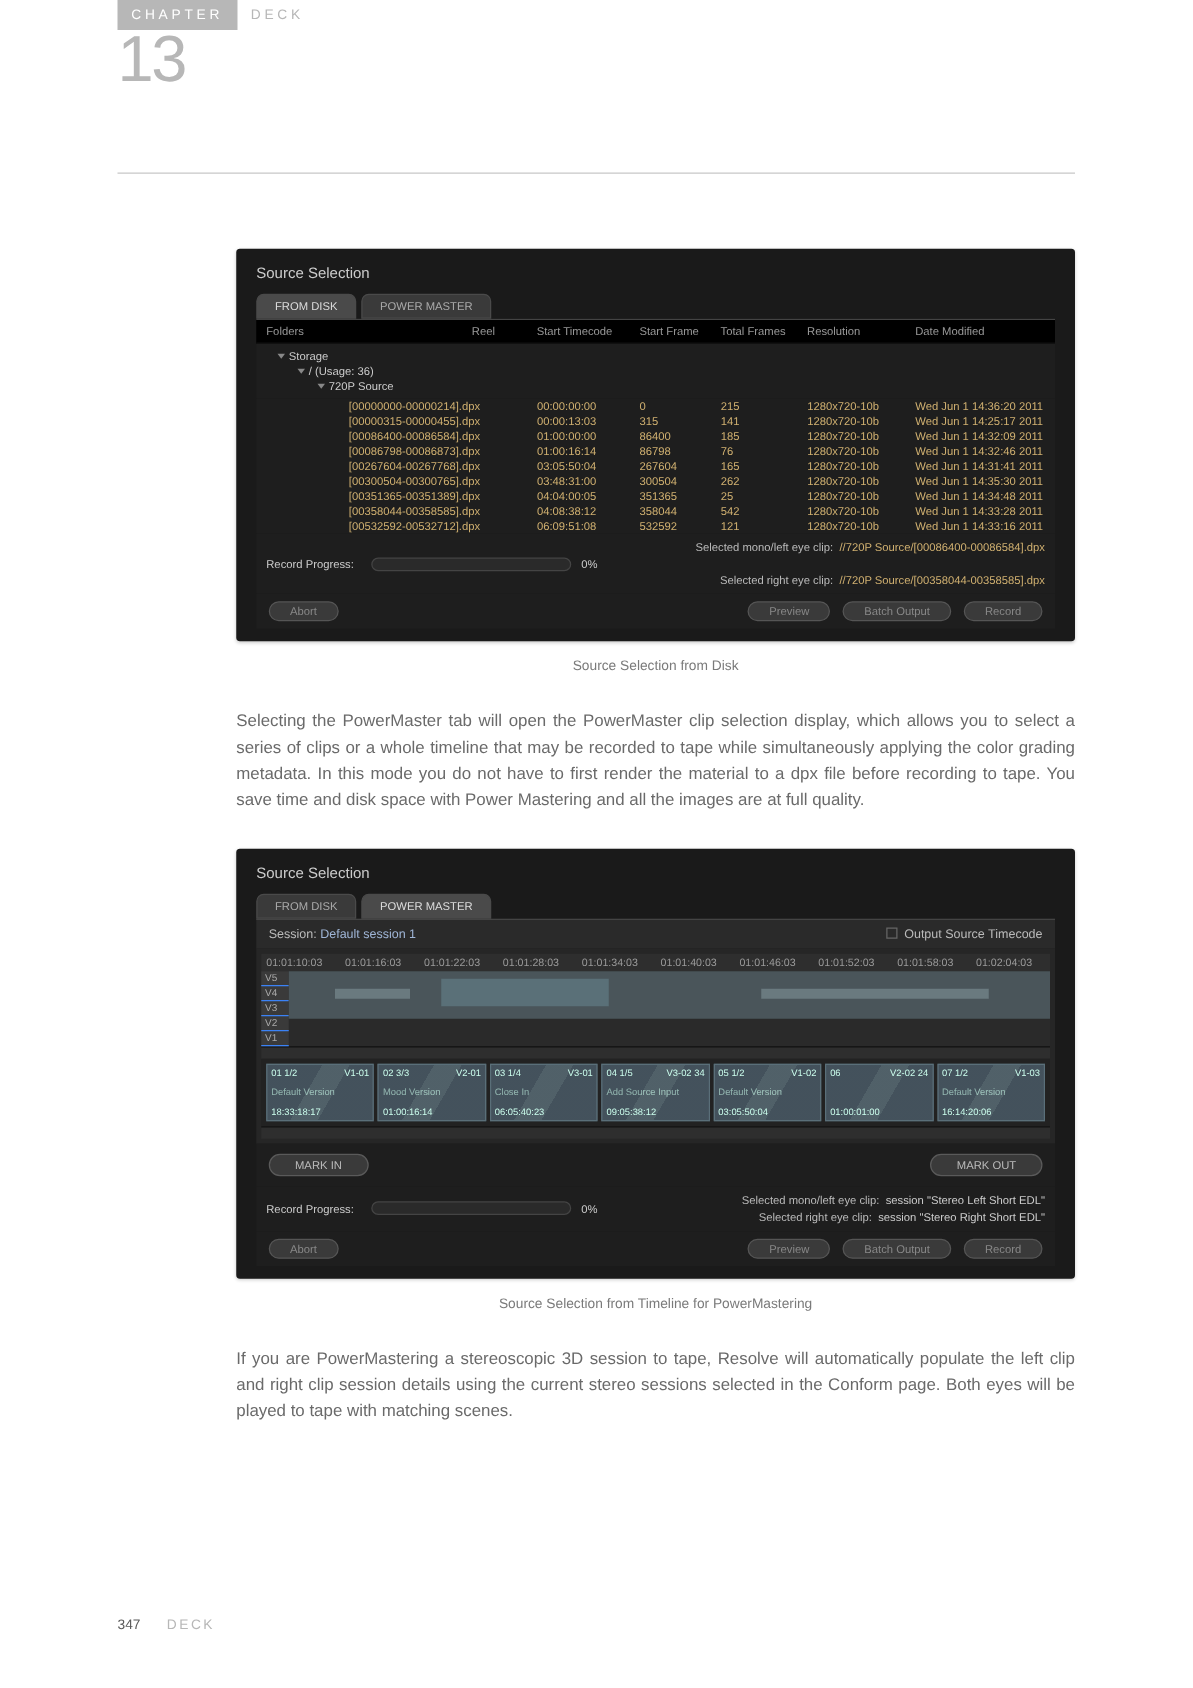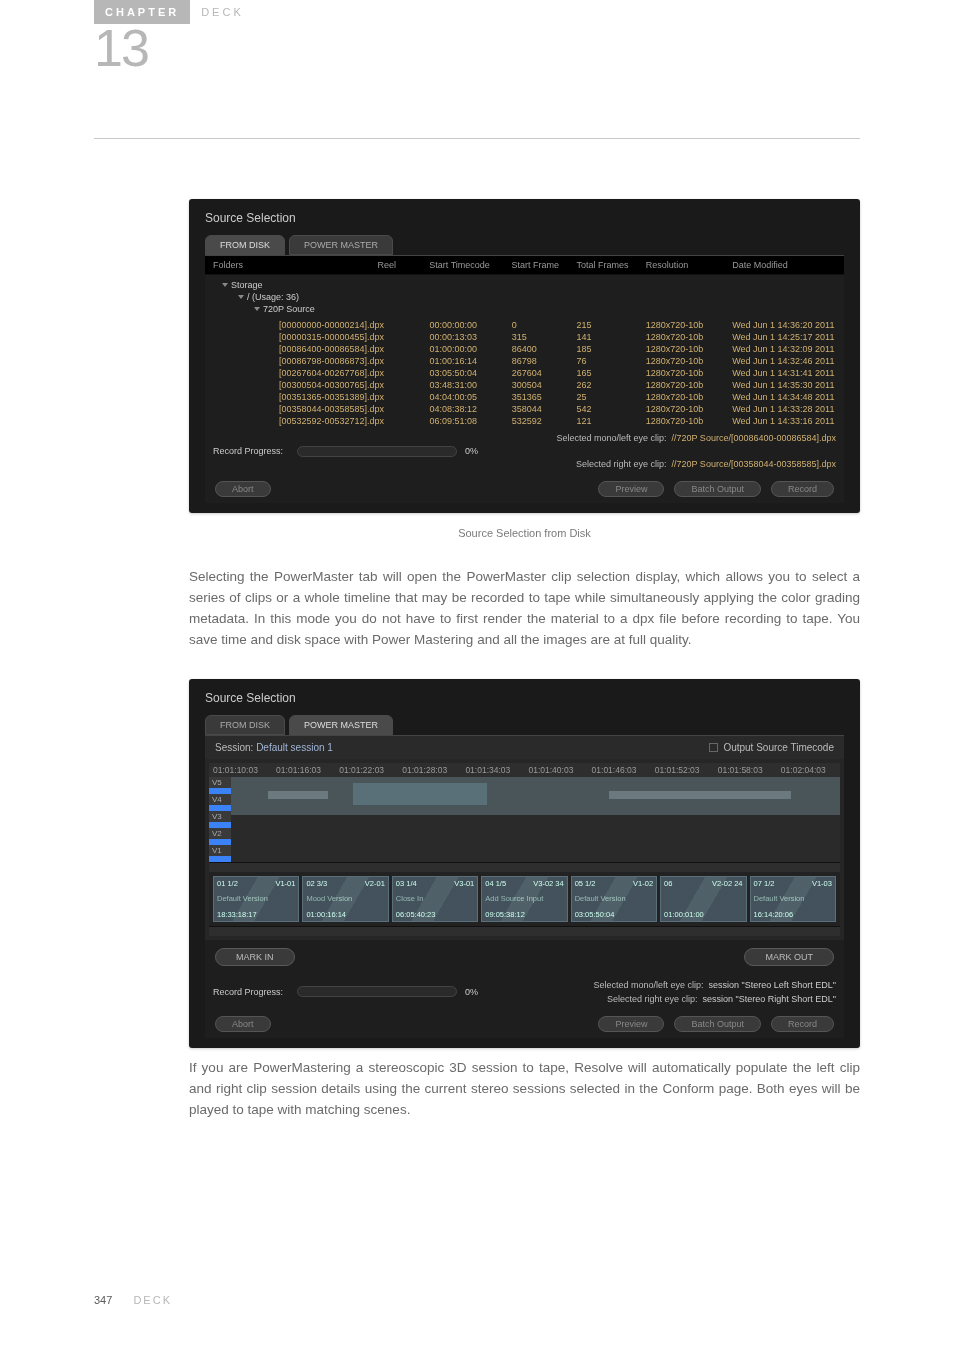--- a/index.html
+++ b/index.html
@@ -1,19 +1,19 @@
 <!DOCTYPE html>
 <html><head>
 <meta charset="utf-8">
 <style>
   *{margin:0;padding:0;box-sizing:border-box}
   body{width:954px;height:1350px;background:#fff;font-family:"Helvetica Neue",Arial,sans-serif;color:#4A4A4A;font-size:12px;position:relative}
   .page{padding:0 94px 0 94px}
   .chapter-bar{display:flex;align-items:stretch;margin-bottom:0}
-  .chapter-box{background:#B7B7B7;color:#fff;padding:6px 11px;font-size:11px;letter-spacing:3px;font-weight:700}
+  .chapter-box{background:#B7B7B7;color:#fff;padding:6px 11px;font-size:11px;letter-spacing:3px;font-weight:400}
   .chapter-label{color:#B7B7B7;padding:6px 11px;font-size:11px;letter-spacing:3px;font-weight:300}
   .chapter-num{font-size:52px;color:#B7B7B7;font-weight:100;letter-spacing:-2px;margin-top:-6px}
   .sep{border:none;border-top:1px solid #C8C8C8;margin-top:60px;margin-bottom:60px}
   .content{margin-left:95px}
   .screenshot{background:#1a1a1a;border-radius:3px;overflow:hidden;margin-bottom:10px;box-shadow:0 1px 3px rgba(0,0,0,.2)}
   .ss-inner{padding:12px 16px 10px 16px}
   .ss-title{color:#ccc;font-size:12px;margin-bottom:10px}
   .tabs{display:flex;gap:4px;margin-bottom:0}
   .tab{background:#3a3a3a;color:#aaa;font-size:9px;padding:4px 14px;border-radius:6px 6px 0 0;border:1px solid #4a4a4a;display:inline-block}
   .tab.active{background:#4a4a4a;color:#ddd}
@@ -40,21 +40,21 @@
   .btm-btns{background:#1e1e1e;padding:6px 10px;display:flex;justify-content:flex-end;gap:10px}
   .caption{text-align:center;color:#7a7a7a;font-size:11px;margin:14px 0 28px 0}
   .body-text{font-size:13.5px;color:#6a6a6a;line-height:1.55;text-align:justify;margin-bottom:28px;font-weight:300}
   .session-bar{background:#2a2a2a;color:#bbb;font-size:10px;padding:6px 10px;display:flex;justify-content:space-between;border-top:1px solid #444}
   .timeline{background:#262626;padding:4px 4px 4px 4px}
   .tc-ruler{display:flex;color:#9a9a9a;font-size:8.5px;background:#2e2e2e;padding:2px 0}
   .tc-ruler span{flex:1;text-align:left;padding-left:4px}
   .tracks{background:#2a2a2a}
   .track-labels{display:flex}
   .vl-col{background:#3a3a3a;width:22px}
-  .vl{color:#aaa;font-size:8px;padding:1px 3px;border-bottom:6px solid #3b82f6}
+  .vl{color:#aaa;font-size:8px;padding:1px 3px;border-bottom:1px solid #3b82f6}
   .track-body{flex:1;background:#4a555a;height:38px;position:relative}
   .track-body .bar{position:absolute;top:14px;height:8px;background:#6a7a7f}
   .mini-ruler{background:#2e2e2e;height:10px;border-top:1px solid #111}
   .clips-row{background:#222;padding:4px;display:flex;gap:3px;overflow:hidden}
   .clip{background:#4a5a64;flex:1;height:46px;border:1px solid #5a6f79;position:relative;font-size:7.5px;color:#cfe;padding:2px 3px;display:flex;flex-direction:column;justify-content:space-between}
   .clip .thumb{position:absolute;inset:0;background:linear-gradient(120deg,#3a4550 40%,#5a6a6f 40%,#5a6a6f 60%,#3a4550 60%);opacity:.4}
   .clip .t{position:relative;display:flex;justify-content:space-between}
   .clip .b{position:relative}
   .mark-row{background:#1e1e1e;padding:8px 10px;display:flex;justify-content:space-between}
   .mark-btn{background:#3a3a3a;border:1px solid #5a5a5a;border-radius:12px;padding:3px 20px;color:#bbb;font-size:9px}
@@ -323,20 +323,21 @@
           </div>
         </div>
         <div class="btm-btns">
           <span class="btn" style="margin-right:auto">Abort</span>
           <span class="btn">Preview</span>
           <span class="btn">Batch Output</span>
           <span class="btn">Record</span>
         </div>
       </div>
     </div>
+    <div class="caption">Source Selection from Timeline for PowerMastering</div>
 
     <p class="body-text">If you are PowerMastering a stereoscopic 3D session to tape, Resolve will automatically populate the left clip and right clip session details using the current stereo sessions selected in the Conform page. Both eyes will be played to tape with matching scenes.</p>
 
   </div>
 </div>
 
 <div class="page-footer">
   <span class="num">347</span>
   <span class="lbl">DECK</span>
 </div>

